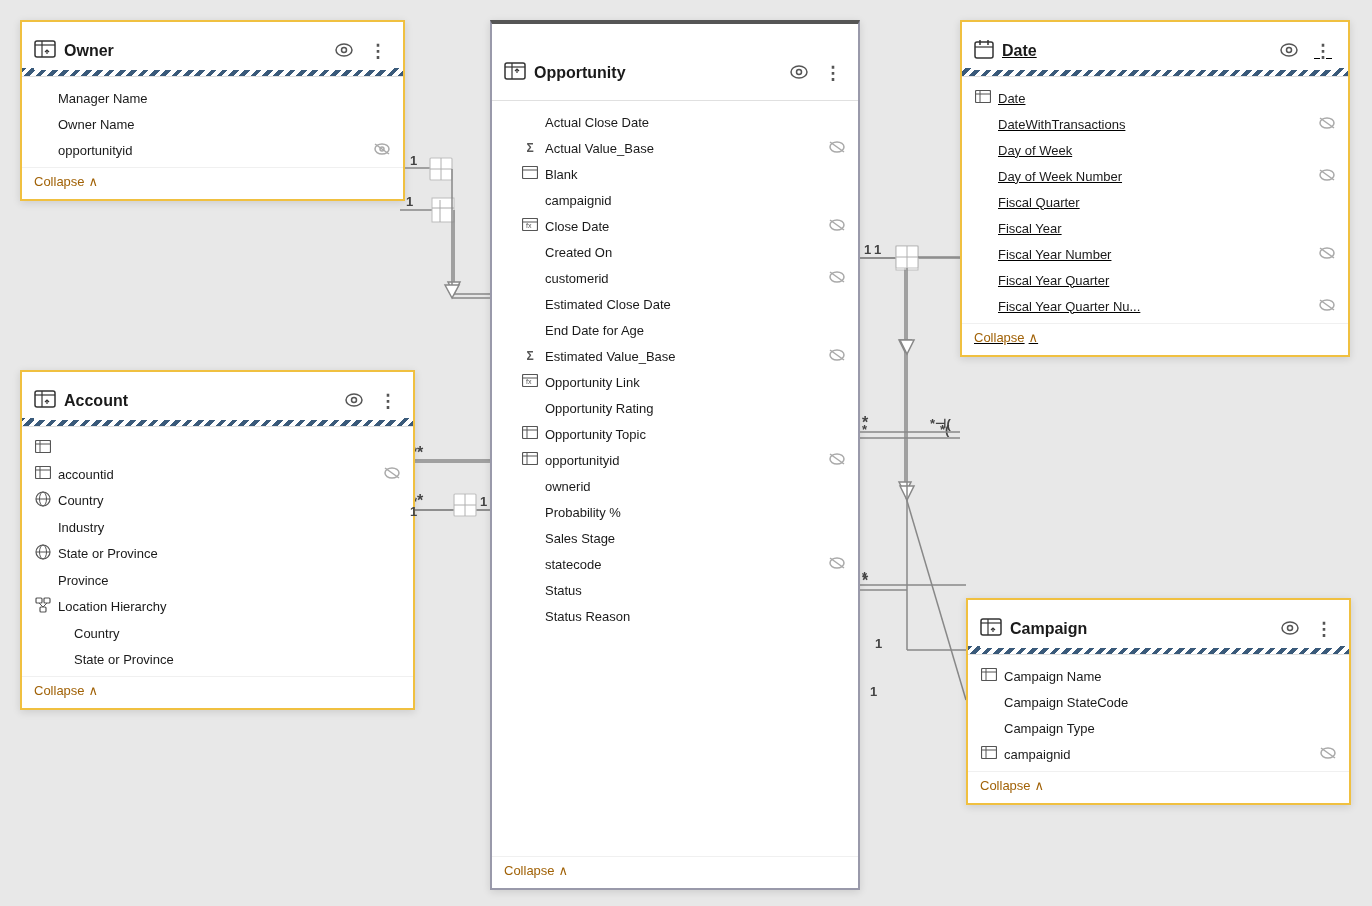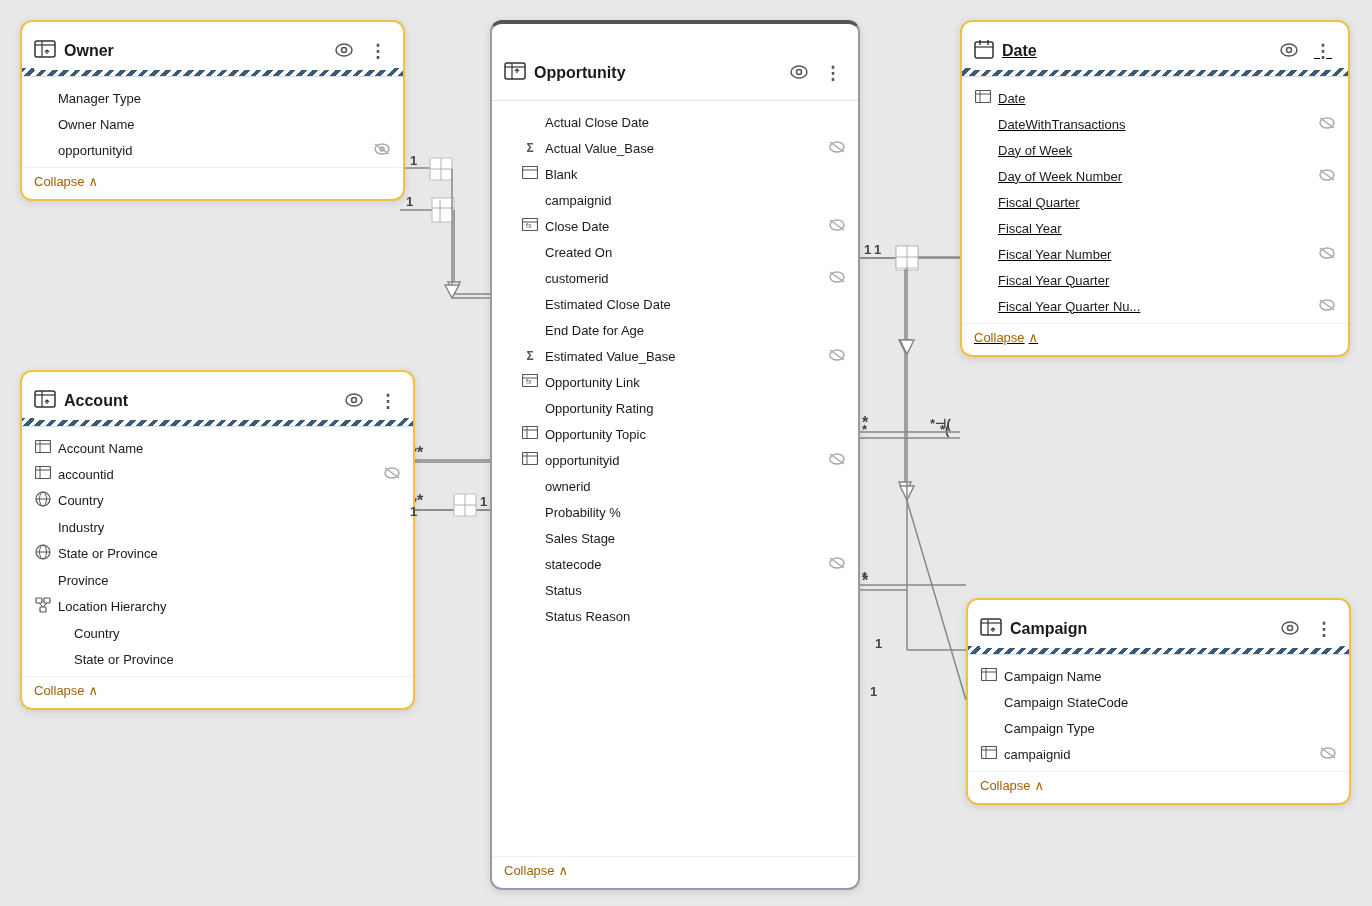--- a/index.html
+++ b/index.html
@@ -15,21 +15,21 @@
     .canvas {
       position: relative;
       width: 1372px;
       height: 906px;
     }
     
     .entity-card {
       position: absolute;
       background: #fff;
       border: 2px solid #f0c040;
-      border-radius: 12px;
+      border-radius: 0;
       box-shadow: 0 2px 8px rgba(0,0,0,0.12);
       display: flex;
       flex-direction: column;
     }
     .card-header {
       display: flex;
       align-items: center;
       padding: 10px 12px 8px 12px;
       border-bottom: 1px solid #e0e0e0;
       gap: 8px;
@@ -227,21 +227,21 @@
                 <circle cx="9" cy="7" r="2.5" stroke="#555" stroke-width="1.5"></circle>
               </svg>
           </button>
           <button class="icon-btn" style="font-size:18px; font-weight:700;">⋮</button>
         </div>
       </div>
     </div>
     <div class="card-body">
       <div class="field-row">
         <span class="field-icon"></span>
-        <span class="field-name">Manager Type</span>
+        <span class="field-name">Manager Name</span>
       </div>
       <div class="field-row">
         <span class="field-icon"></span>
         <span class="field-name">Owner Name</span>
       </div>
       <div class="field-row">
         <span class="field-icon"></span>
         <span class="field-name">opportunityid</span>
         <span class="field-hidden">
           <svg width="18" height="14" viewBox="0 0 18 14" fill="none">
@@ -286,21 +286,20 @@
     </div>
     <div class="card-body">
       <div class="field-row">
         <span class="field-icon">
           <svg width="16" height="13" viewBox="0 0 16 13" fill="none">
               <rect x="0.5" y="0.5" width="15" height="12" rx="1" stroke="#555" stroke-width="1.2"></rect>
               <line x1="0.5" y1="4" x2="15.5" y2="4" stroke="#555" stroke-width="1"></line>
               <line x1="5" y1="0.5" x2="5" y2="12.5" stroke="#555" stroke-width="1"></line>
             </svg>
         </span>
-        <span class="field-name">Account Name</span>
       </div>
       <div class="field-row">
         <span class="field-icon">
           <svg width="16" height="13" viewBox="0 0 16 13" fill="none">
               <rect x="0.5" y="0.5" width="15" height="12" rx="1" stroke="#555" stroke-width="1.2"></rect>
               <line x1="0.5" y1="4" x2="15.5" y2="4" stroke="#555" stroke-width="1"></line>
               <line x1="5" y1="0.5" x2="5" y2="12.5" stroke="#555" stroke-width="1"></line>
             </svg>
         </span>
         <span class="field-name">accountid</span>

